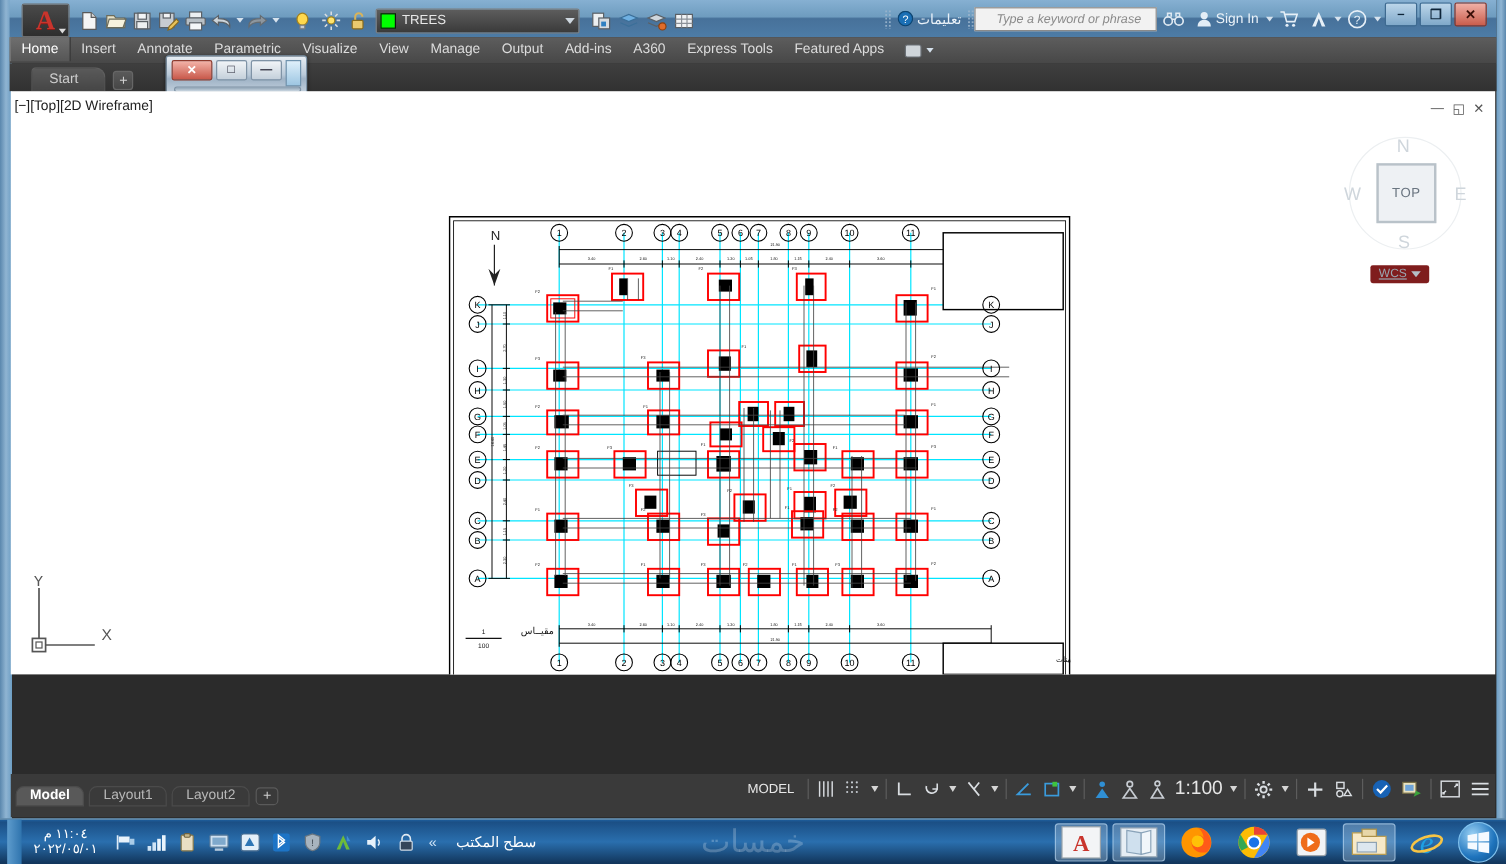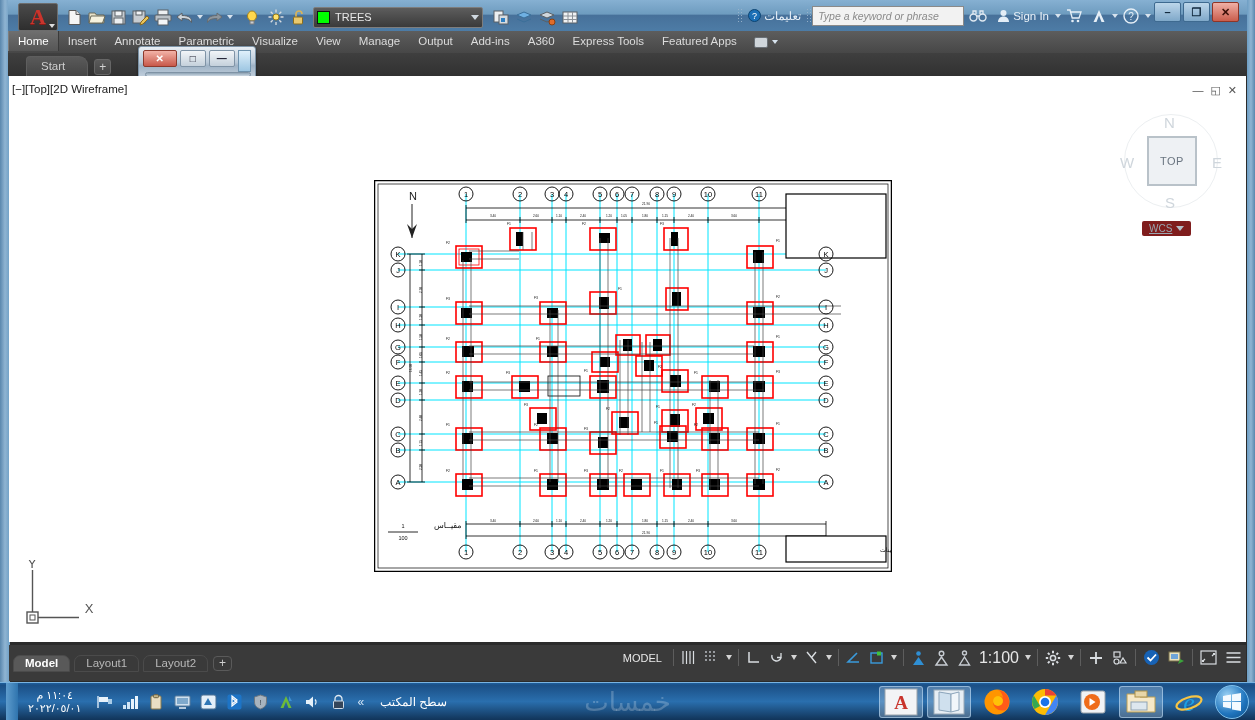--- a/index.html
+++ b/index.html
@@ -74,21 +74,21 @@
     display: flex; align-items: center; gap: 5px; height: 23px;
     padding: 0 4px; color: #eef4fa; font-size: 11.5px;
     direction: rtl;
   }
   .grip { width: 6px; height: 16px;
     background-image: radial-gradient(#9ab4cc 40%, transparent 41%);
     background-size: 3px 3px; opacity:.9;}
   .search-box {
     width: 152px; height: 20px; background: #f2f2f2; border: 1px solid #8a8a8a;
     font-size: 10.5px; color: #8a8a8a; font-style: italic;
-    display:flex; align-items:center; padding-left: 5px;
+    display:flex; align-items:center; padding-left: 5px; justify-content: center;
   }
   .tb-item { display: flex; align-items: center; gap: 3px; color: #e9f1f8; font-size: 11.5px; padding: 0 5px; height: 23px;}
 
   .wincontrols { position: absolute; right: 8px; top: 2px; display: flex; gap: 2px; }
   .wc {
     width: 27px; height: 20px;
     background: linear-gradient(to bottom,#bcd6ea,#7fa8c9);
     border: 1px solid #3e6a90; border-radius: 2px;
     display:flex;align-items:center;justify-content:center;
     color:#0d2438; font-size: 11px; font-weight: bold;
@@ -148,21 +148,21 @@
   }
   .fwc-close { width: 36px; background: linear-gradient(to bottom,#f3b3a8,#c8584a); border-color:#8d3a2d; color:#fff;}
   .fwc-restore { width: 28px; }
   .fwc-min { width: 28px; }
   .fwc-doc { width: 14px; height: 22px; background: linear-gradient(to bottom,#dff0fb,#9dc6e2); border:1px solid #6f93ae;}
   .fwc-bar { position:absolute; left:6px; bottom:4px; width: 106px; height: 5px;
     background: linear-gradient(to bottom,#8fa4b6,#ccd8e2); border-radius:3px; border:1px solid #7e92a4;}
 
   
   .canvas {
-    position: absolute; left: 9px; top: 76px; width: 1237px; height: 566px;
+    position: absolute; left: 9px; top: 76px; width: 1237px; height: 486px;
     background: #ffffff; overflow: hidden;
   }
   .vp-label {
     position: absolute; left: 3px; top: 7px; font-size: 11.5px; color: #202020;
     font-family: "Liberation Sans", sans-serif;
   }
   .vp-wincontrols { position:absolute; right: 9px; top: 8px; display:flex; gap:7px; color:#555; font-size:11px;}
 
   
   .viewcube { position: absolute; right: 20px; top: 30px; width: 110px; height: 130px; }

